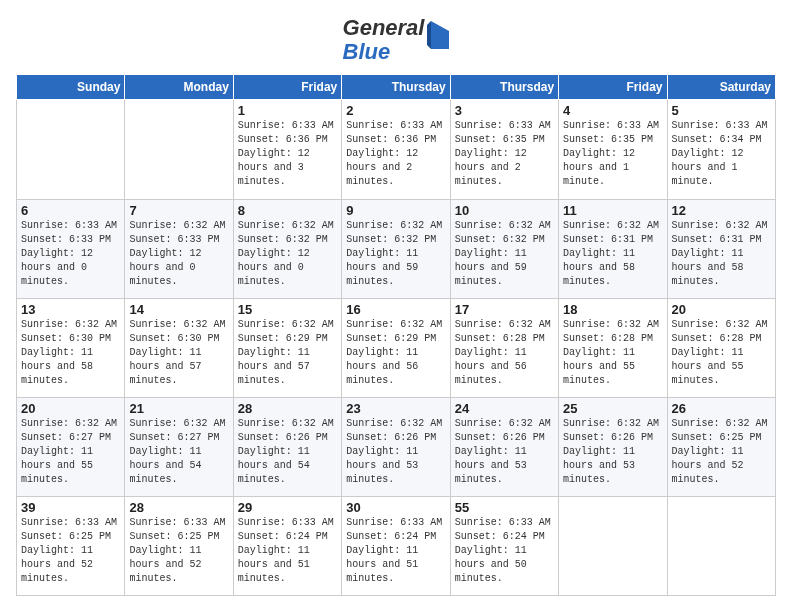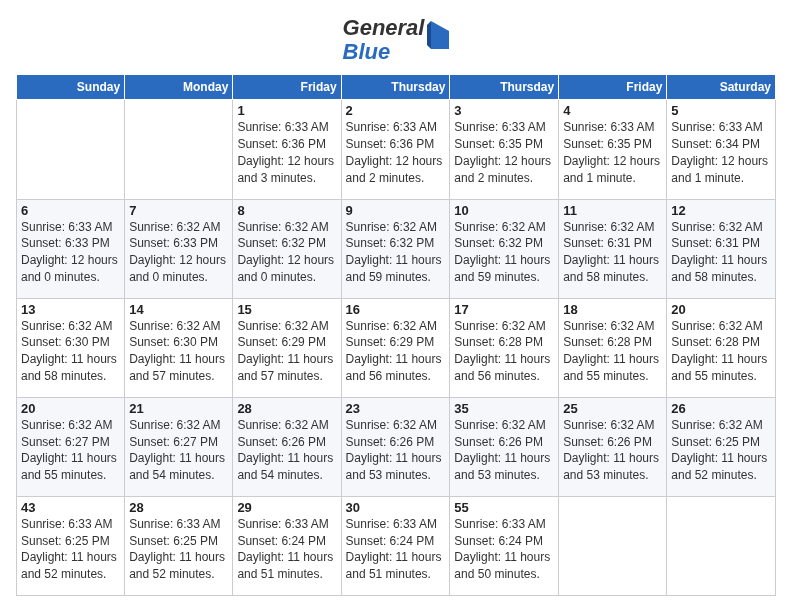--- a/index.html
+++ b/index.html
@@ -59,23 +59,24 @@
       background: #f5f7fa;
     }
     .day-num {
       font-size: 13px;
       font-weight: bold;
       color: #222;
       display: block;
       margin-bottom: 1px;
     }
     .day-info {
-      font-size: 12px;
+      font-size: 10px;
       color: #333;
       line-height: 1.4;
+      font-family: Liberation Mono, monospace;
     }
     .empty-cell {
       background: #fff !important;
     }
   </style>
 </head>
 <body>
 
 <div class="page">
   <div class="header">
@@ -205,35 +206,35 @@
           </td>
           <td>
             <span class="day-num">28</span>
             <div class="day-info">Sunrise: 6:32 AM<br>Sunset: 6:26 PM<br>Daylight: 11 hours and 54 minutes.</div>
           </td>
           <td>
             <span class="day-num">23</span>
             <div class="day-info">Sunrise: 6:32 AM<br>Sunset: 6:26 PM<br>Daylight: 11 hours and 53 minutes.</div>
           </td>
           <td>
-            <span class="day-num">35</span>
+            <span class="day-num">24</span>
             <div class="day-info">Sunrise: 6:32 AM<br>Sunset: 6:26 PM<br>Daylight: 11 hours and 53 minutes.</div>
           </td>
           <td>
             <span class="day-num">25</span>
             <div class="day-info">Sunrise: 6:32 AM<br>Sunset: 6:26 PM<br>Daylight: 11 hours and 53 minutes.</div>
           </td>
           <td>
             <span class="day-num">26</span>
             <div class="day-info">Sunrise: 6:32 AM<br>Sunset: 6:25 PM<br>Daylight: 11 hours and 52 minutes.</div>
           </td>
         </tr>
         <tr>
           <td>
-            <span class="day-num">43</span>
+            <span class="day-num">39</span>
             <div class="day-info">Sunrise: 6:33 AM<br>Sunset: 6:25 PM<br>Daylight: 11 hours and 52 minutes.</div>
           </td>
           <td>
             <span class="day-num">28</span>
             <div class="day-info">Sunrise: 6:33 AM<br>Sunset: 6:25 PM<br>Daylight: 11 hours and 52 minutes.</div>
           </td>
           <td>
             <span class="day-num">29</span>
             <div class="day-info">Sunrise: 6:33 AM<br>Sunset: 6:24 PM<br>Daylight: 11 hours and 51 minutes.</div>
           </td>

